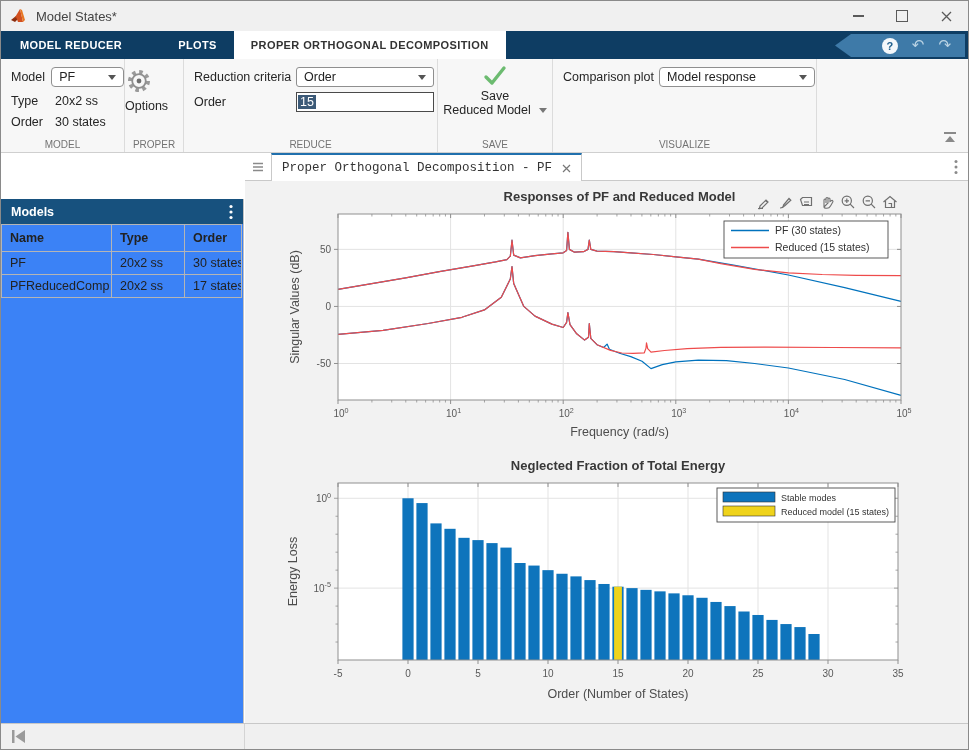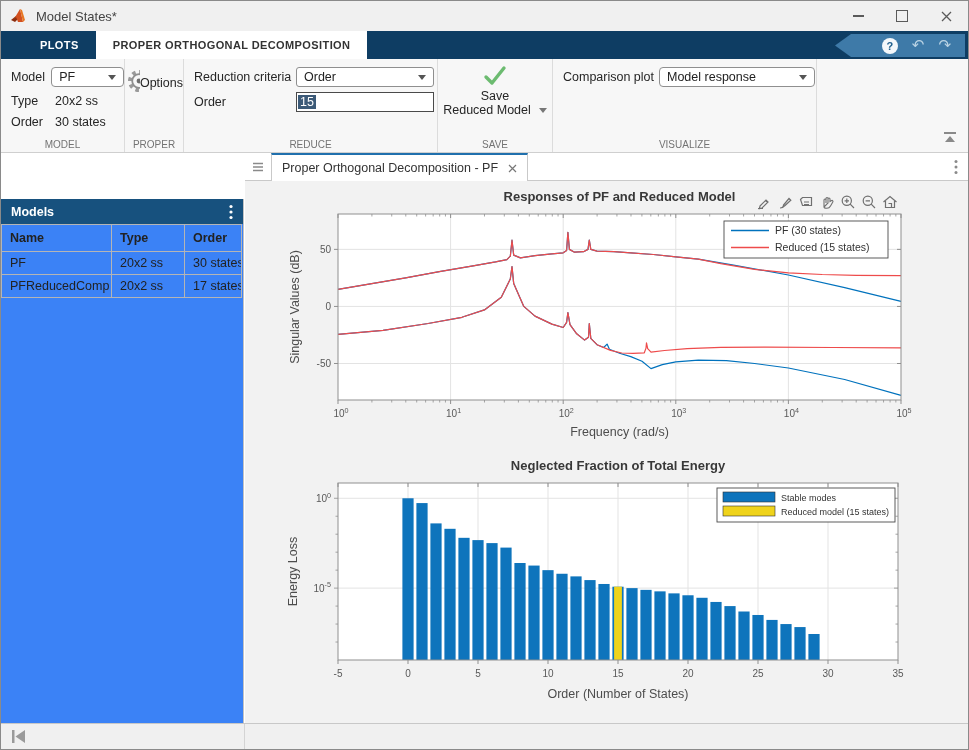--- a/index.html
+++ b/index.html
@@ -31,21 +31,21 @@
   .mp-header{height:25px;background:#17517e;color:#fff;display:flex;align-items:center;padding:0 10px;font-size:12.5px;font-weight:bold;justify-content:space-between;}
   table.models{border-collapse:collapse;width:240px;font-size:12.5px;color:#222;table-layout:fixed;}
   table.models th,table.models td{border:1px solid #b5b5b5;padding:3px 8px;text-align:left;font-weight:normal;overflow:hidden;white-space:nowrap;}
   table.models th{font-weight:bold;height:20px;}
   table.models td{height:16px;}
   .hscroll{position:absolute;bottom:1px;left:1px;width:240px;height:16px;background:#fafafa;border-top:1px solid #e0e0e0;display:flex;align-items:center;}
   .hs-arrow{width:14px;height:14px;display:flex;align-items:center;justify-content:center;color:#555;font-size:8px;}
   .hs-thumb{height:10px;background:#b9b9b9;flex:1;margin:0 4px;}
   
   .doc-area{position:absolute;left:244px;top:152px;width:725px;height:571px;background:#f2f2f2;}
-  .doc-tabbar{position:absolute;left:0;top:0;width:100%;height:28px;background:#fff;border-bottom:1px solid #c9c9c9;box-sizing:border-box;}
+  .doc-tabbar{position:absolute;left:0;top:0;width:100%;height:28px;background:#fff;border-bottom:1px solid #c9c9c9;box-sizing:border-box;font-family:Liberation Mono, monospace;}
   .doc-menu-btn{position:absolute;left:3px;top:4px;width:20px;height:20px;display:flex;align-items:center;justify-content:center;}
   .doc-tab{position:absolute;left:26px;top:0;height:28px;background:#fff;border-left:1px solid #c9c9c9;border-right:1px solid #c9c9c9;border-top:2px solid #2070ad;box-sizing:border-box;display:flex;align-items:center;padding:0 10px;font-size:12.5px;color:#333;}
   .doc-kebab{position:absolute;right:12px;top:6px;}
   .figure-area{position:absolute;left:0;top:28px;width:100%;height:543px;background:#f2f2f2;}
   .ax-toolbar{position:absolute;left:510px;top:12px;display:flex;gap:4px;}
   .ax-btn{width:17px;height:17px;display:flex;align-items:center;justify-content:center;}
   .chart{position:absolute;left:8px;width:710px;height:268px;}
   #chart-response{top:4px;}
   #chart-energy{top:271px;}
   
@@ -75,20 +75,21 @@
         </div>
       <div class="win-btn">
           <svg width="11" height="11">
             <path d="M1 1 L10 10 M10 1 L1 10" stroke="#5a5a5a" stroke-width="1.3"></path>
           </svg>
         </div>
     </div>
   </div>
 
   <div class="ribbon-tabs">
+    <div class="rtab" style="margin-left:2px">MODEL REDUCER</div>
     <div class="rtab" style="margin-left:22px">PLOTS</div>
     <div class="rtab active" style="">PROPER ORTHOGONAL DECOMPOSITION</div>
     <div class="quick-access">
       <div class="help-btn">?</div>
       <span class="qa-glyph">↶</span>
       <span class="qa-glyph">↷</span>
     </div>
   </div>
 
   <div class="toolbar">
@@ -106,21 +107,21 @@
         <span>20x2 ss</span>
       </div>
       <div class="trow" style="margin:7px 0 0 10px">
         <span style="width:44px">Order</span>
         <span>30 states</span>
       </div>
       <div class="sec-label">MODEL</div>
     </div>
 
     <div class="tsection" style="width:59px">
-      <div style="display:flex;flex-direction:row;align-items:center;margin-top:8px">
+      <div style="display:flex;flex-direction:column;margin-top:8px">
         <svg width="28" height="28">
           <circle cx="14" cy="14" r="9" fill="none" stroke="#9a9a9a" stroke-width="4" stroke-dasharray="3.5 3.55"></circle>
           <circle cx="14" cy="14" r="6.8" fill="none" stroke="#8f8f8f" stroke-width="1.8"></circle>
           <circle cx="14" cy="14" r="2.4" fill="#6e6e6e"></circle>
         </svg>
         <span style="font-size:12.5px;color:#262626;margin-top:4px">Options</span>
       </div>
       <div class="sec-label">PROPER</div>
     </div>
 

